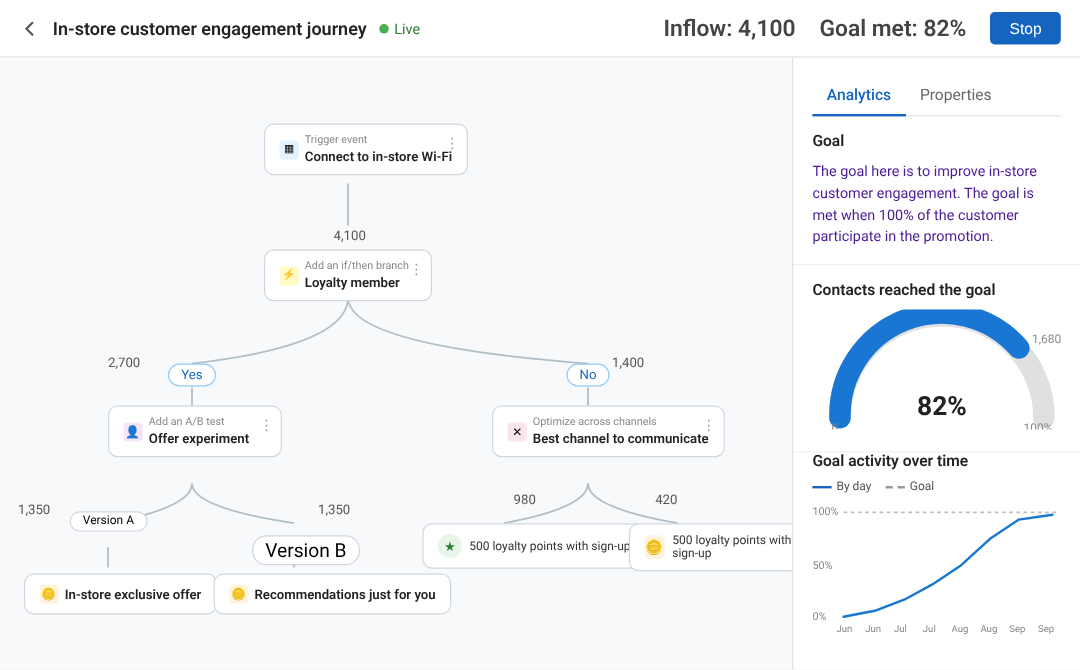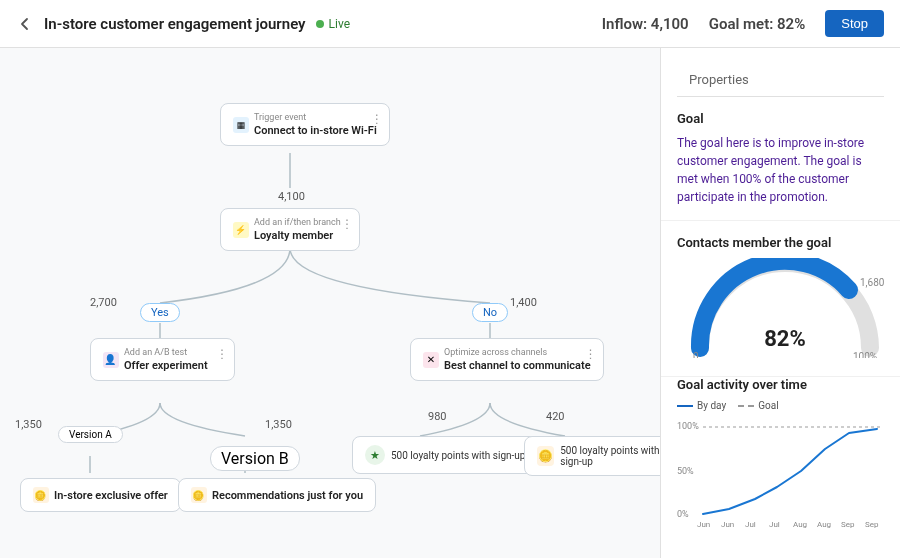--- a/index.html
+++ b/index.html
@@ -15,21 +15,21 @@
       padding: 0 16px;
       gap: 12px;
       flex-shrink: 0;
     }
     .header-left { display: flex; align-items: center; gap: 10px; flex: 1; }
     .back-btn { cursor: pointer; color: #555; font-size: 18px; background: none; border: none; display: flex; align-items: center; }
     .header-title { font-size: 15px; font-weight: 600; color: #222; }
     .live-badge { display: flex; align-items: center; gap: 5px; font-size: 12px; color: #2e7d32; }
     .live-dot { width: 8px; height: 8px; border-radius: 50%; background: #4caf50; }
     .header-right { display: flex; align-items: center; gap: 20px; }
-    .header-stat { font-size: 15px; color: #444; }
+    .header-stat { font-size: 19px; color: #444; }
     .header-stat span { font-weight: 600; }
     .stop-btn { background: #1565c0; color: #fff; border: none; border-radius: 4px; padding: 6px 16px; font-size: 13px; font-weight: 500; cursor: pointer; }
 
     
     .main { display: flex; flex: 1; overflow: hidden; }
 
     
     .canvas { flex: 1; background: #f8f9fa; overflow: hidden; position: relative; padding: 20px; }
 
     
@@ -257,31 +257,32 @@
         <div class="node-icon" style="background:#fff3e0; font-size:10px;">🪙</div>
         <div class="node-title">Recommendations just for you</div>
       </div>
     </div>
 
   </div>
 
   <div class="right-panel">
     <div class="panel-header">
       <div class="tabs">
+        <div class="tab active">Analytics</div>
         <div class="tab">Properties</div>
       </div>
     </div>
 
     <div class="panel-section">
       <div class="section-title">Goal</div>
       <div class="section-text">The goal here is to improve in-store customer engagement. The goal is met when 100% of the customer participate in the promotion.</div>
     </div>
 
     <div class="panel-section">
-      <div class="section-title">Contacts member the goal</div>
+      <div class="section-title">Contacts reached the goal</div>
 
       <div style="position:relative; margin: 0 8px;">
         <svg width="200" height="100" viewBox="0 0 200 100">
 
           <path d="M 15 90 A 85 85 0 0 1 185 90" fill="none" stroke="#e0e0e0" stroke-width="18" stroke-linecap="round"></path>
 
           <path d="M 15 90 A 85 85 0 0 1 164 32" fill="none" stroke="#1976d2" stroke-width="18" stroke-linecap="round"></path>
 
           <text x="100" y="88" text-anchor="middle" font-size="22" font-weight="700" fill="#222">82%</text>
 

